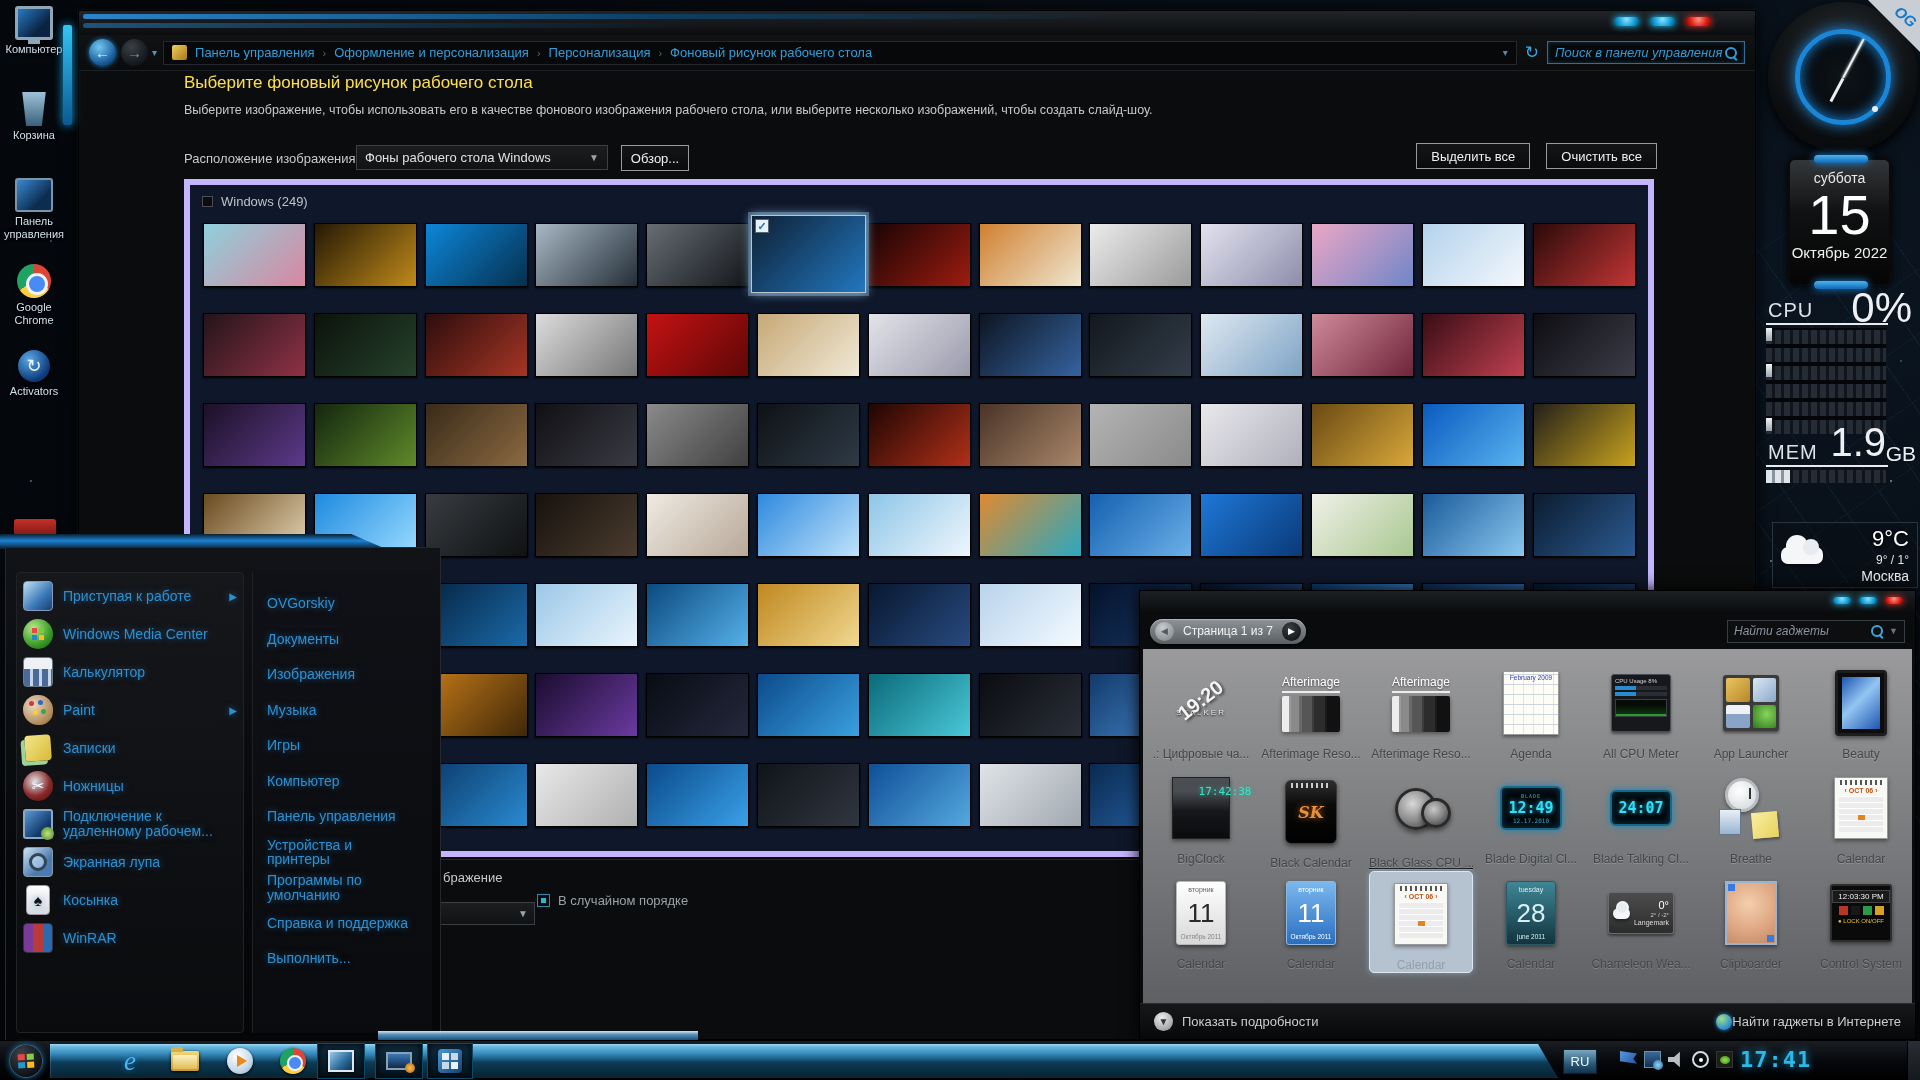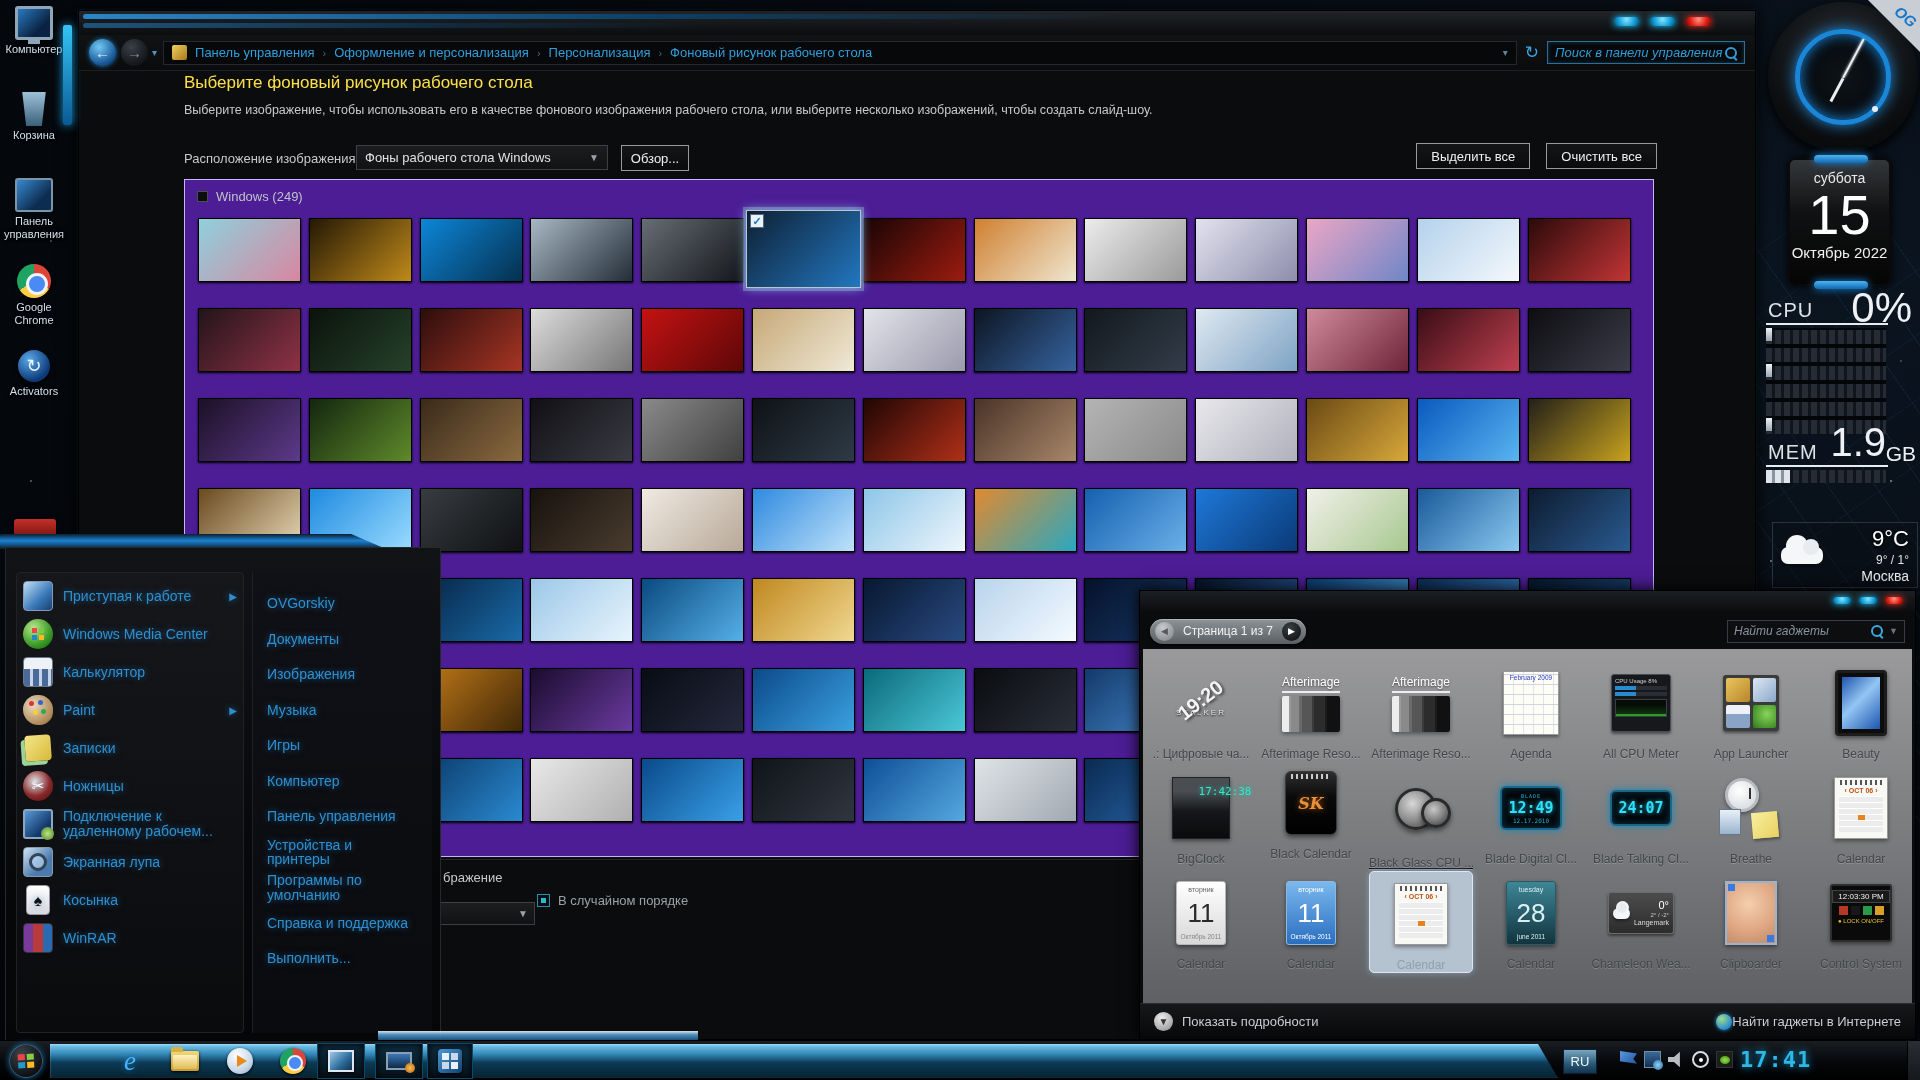--- a/index.html
+++ b/index.html
@@ -61,21 +61,21 @@
   .cp-subheading{position:absolute;left:105px;top:92px;font-size:12.5px;color:#c9c9c9;}
   .loc-label{position:absolute;left:105px;top:140px;font-size:13px;color:#c9c9c9;}
   .loc-select{position:absolute;left:277px;top:134px;width:252px;height:25px;background:linear-gradient(#1b1d1f,#101213);
     border:1px solid #3c4044;color:#e2e2e2;font-size:13px;display:flex;align-items:center;padding:0 8px;}
   .loc-select .sel-caret{margin-left:auto;color:#9aa2aa;font-size:10px;}
   .btn{background:linear-gradient(#141516,#0a0b0c);border:1px solid #9a9a9a;color:#f0f0f0;font-size:13px;
     display:flex;align-items:center;justify-content:center;height:26px;}
   .browse-btn{position:absolute;left:542px;top:134px;width:68px;}
   .top-actions{position:absolute;right:98px;top:132px;display:flex;gap:16px;}
   .top-actions .btn{padding:0 14px;}
-  .thumb-panel{position:absolute;left:105px;top:168px;width:1470px;height:678px;background:#4c1d95;border:1px solid #c4b5fd;overflow:hidden;}
+  .thumb-panel{position:absolute;left:105px;top:168px;width:1470px;height:678px;background:#0f172a;border:6px solid #c4b5fd;overflow:hidden;}
   .grp-row{padding:9px 0 0 12px;color:#bfc3c6;font-size:13px;display:flex;align-items:center;gap:8px;}
   .grp-check{width:11px;height:11px;border:1px solid #4a4e52;background:#0c0d0e;}
   #wall-grid{position:absolute;left:13px;top:38px;right:4px;bottom:0;}
   .thumb{position:absolute;width:103px;height:64px;border:1px solid #000;box-shadow:0 1px 2px #000;}
   .thumb.sel{border:1px solid #b8c6d0;box-shadow:0 0 0 3px rgba(150,190,220,.4),0 0 10px #7ab0d8;z-index:3;}
   .thumb-check{position:absolute;left:3px;top:3px;width:14px;height:14px;background:#e8f0f8;border:1px solid #567;
     display:flex;align-items:center;justify-content:center;font-size:11px;color:#1a7ac0;font-weight:bold;}
   .bottom-row{position:absolute;left:0;top:848px;width:100%;height:74px;border-top:1px solid #262626;}
   .pos-frag{position:absolute;left:364px;top:10px;font-size:13px;color:#c9c9c9;}
   .pos-select{position:absolute;left:300px;top:42px;width:156px;height:23px;background:linear-gradient(#1b1d1f,#101213);
@@ -704,21 +704,21 @@
           <div class="gadget-label">Beauty</div>
         </div>
         <div class="gadget-cell" style="left: 6px; top: 117px;">
           <div class="gthumb">
             <div class="bc-box">
               <div class="bc-time">17:42:38</div>
             </div>
           </div>
           <div class="gadget-label">BigClock</div>
         </div>
-        <div class="gadget-cell" style="left: 116px; top: 112px; text-align: center;">
+        <div class="gadget-cell" style="left: 116px; top: 121px; text-align: center;">
           <div class="gthumb">
             <div class="bk-box">
               <div class="coil"></div>
               <div class="bk-sk">SK</div>
             </div>
           </div>
           <div class="gadget-label">Black Calendar</div>
         </div>
         <div class="gadget-cell" style="left: 226px; top: 121px; text-decoration: underline;">
           <div class="gthumb">

